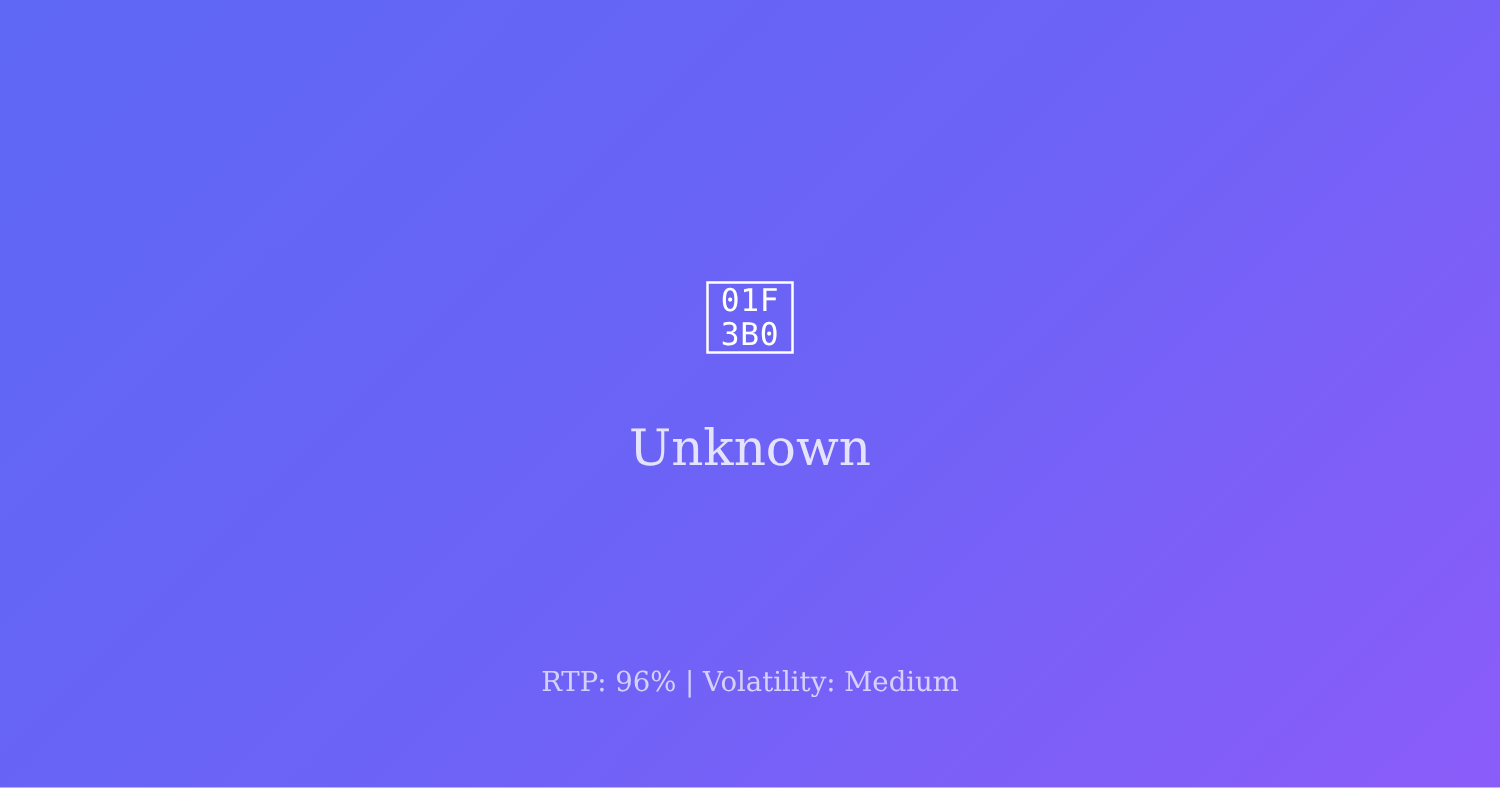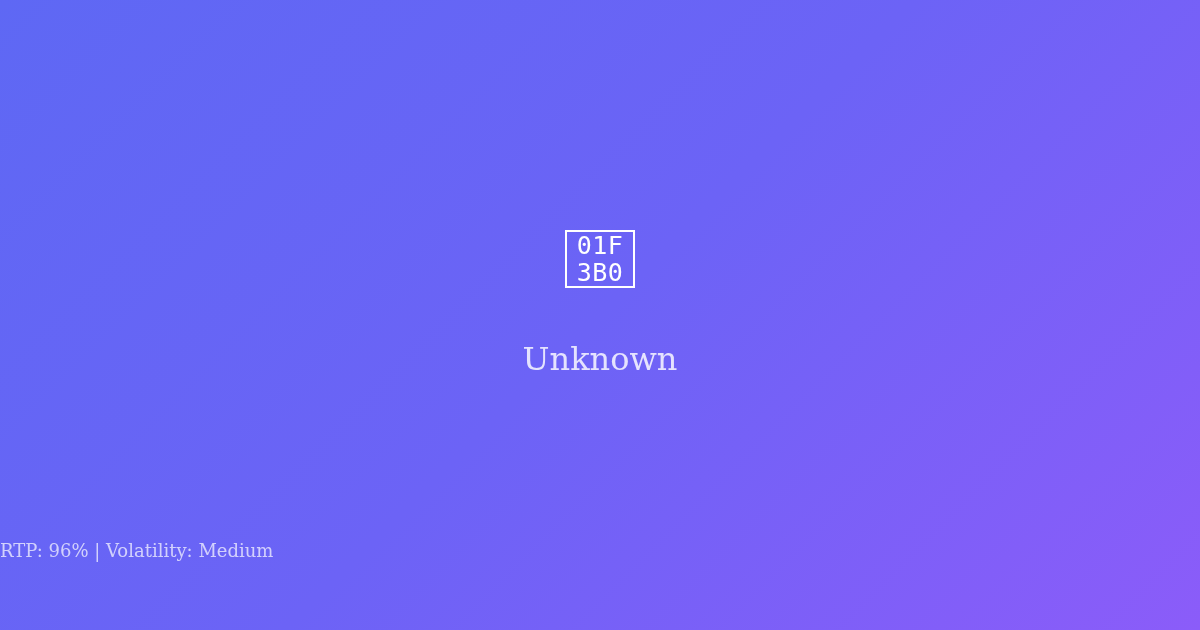--- a/index.html
+++ b/index.html
@@ -58,33 +58,34 @@
   .page-title {
     font-size: 72px;
     font-weight: 700;
     color: #FFFFFF;
     line-height: 1.05;
     letter-spacing: 0.5px;
     white-space: nowrap;
   }
 
   .subtitle {
-    font-size: 32px;
+    font-size: 40px;
     font-weight: 400;
     color: rgba(255, 255, 255, 0.82);
     margin-top: 52px;
     line-height: 1.2;
   }
 
   .footer-meta {
     position: absolute;
     left: 0;
     right: 0;
     bottom: 68px;
-    font-size: 18px;
+    text-align: center;
+    font-size: 22px;
     font-weight: 400;
     color: rgba(255, 255, 255, 0.70);
     line-height: 1.3;
   }
 </style>
 </head>
 <body>
 
 <div class="og-card">
 

